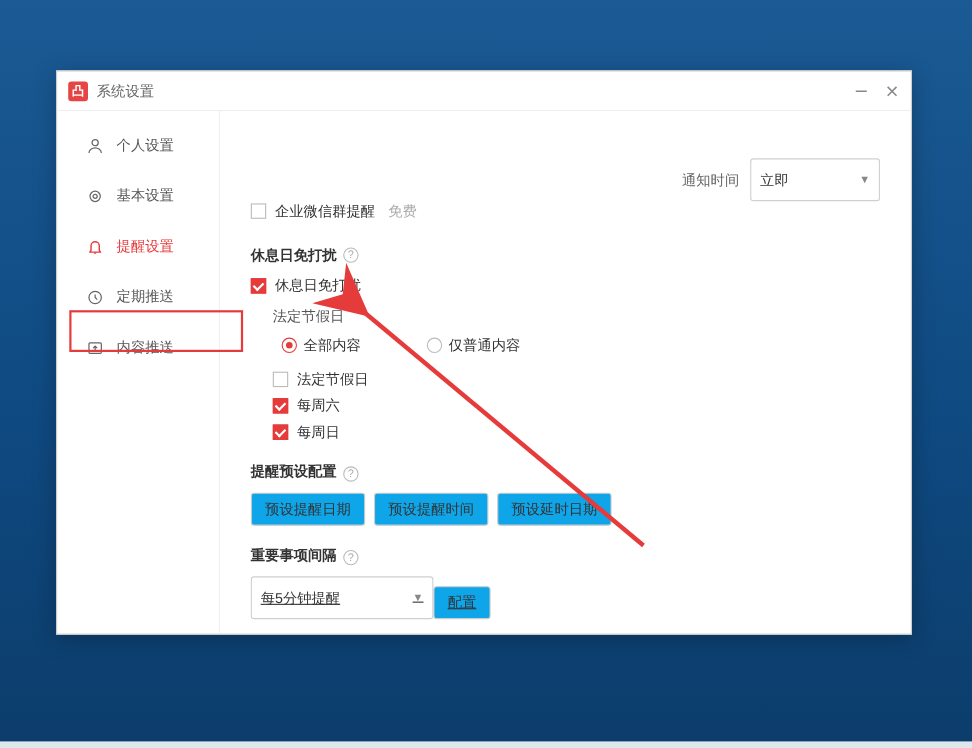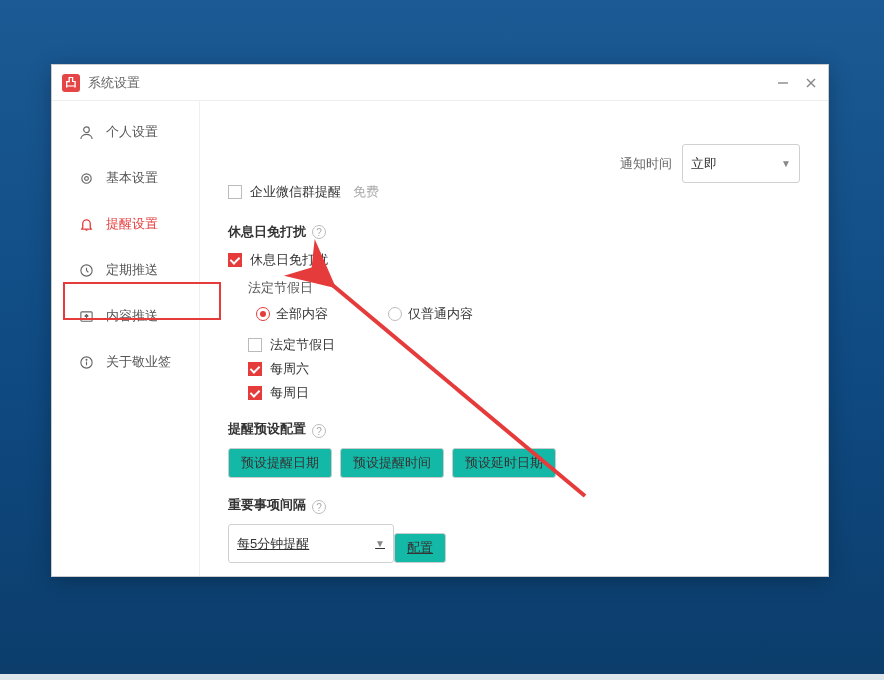--- a/index.html
+++ b/index.html
@@ -155,21 +155,21 @@
   .radio-item { display: flex; align-items: center; gap: 6px; cursor:pointer; }
   .sub-label { color: #555; margin: 6px 0 6px 20px; }
   .freetag { color: #aaa; margin-left: 4px; }
   .btn {
     display: inline-flex;
     align-items: center;
     justify-content: center;
     border: 1px solid #ccc;
     border-radius: 3px;
     padding: 5px 12px;
-    background: #14b8a6;
+    background: #0ea5e9;
     cursor: pointer;
     margin-right: 8px;
     font-size: 13px;
   }
   .btn-row { margin-top: 8px; display:flex; }
   .gap-top { margin-top: 18px; align-items: flex-end; }
   .cbline { display:flex; align-items:center; gap:8px; margin:6px 0 6px 20px; }
   
   .arrow-svg { position: absolute; left: 0; top: 0; pointer-events: none; }
   
@@ -242,30 +242,20 @@
       </div>
       <div class="side-item">
         <span class="s-icon">
           <svg width="15" height="15" viewBox="0 0 16 16" fill="none" stroke="#666" stroke-width="1.2">
               <rect x="2" y="3" width="12" height="10" rx="1"></rect>
               <path d="M8 6v4M6 8l2-2 2 2"></path>
             </svg>
         </span>
         <span>内容推送</span>
       </div>
-      <div class="side-item">
-        <span class="s-icon">
-          <svg width="15" height="15" viewBox="0 0 16 16" fill="none" stroke="#666" stroke-width="1.2">
-              <circle cx="8" cy="8" r="6"></circle>
-              <line x1="8" y1="7" x2="8" y2="11"></line>
-              <circle cx="8" cy="5" r="0.5" fill="#666"></circle>
-            </svg>
-        </span>
-        <span>关于敬业签</span>
-      </div>
       <div class="active-box"></div>
     </div>
 
     <div class="content">
 
       <div class="row">
         <span class="row-label"></span>
         <div class="select" style="min-width:118px; visibility:hidden;"></div>
       </div>
 

